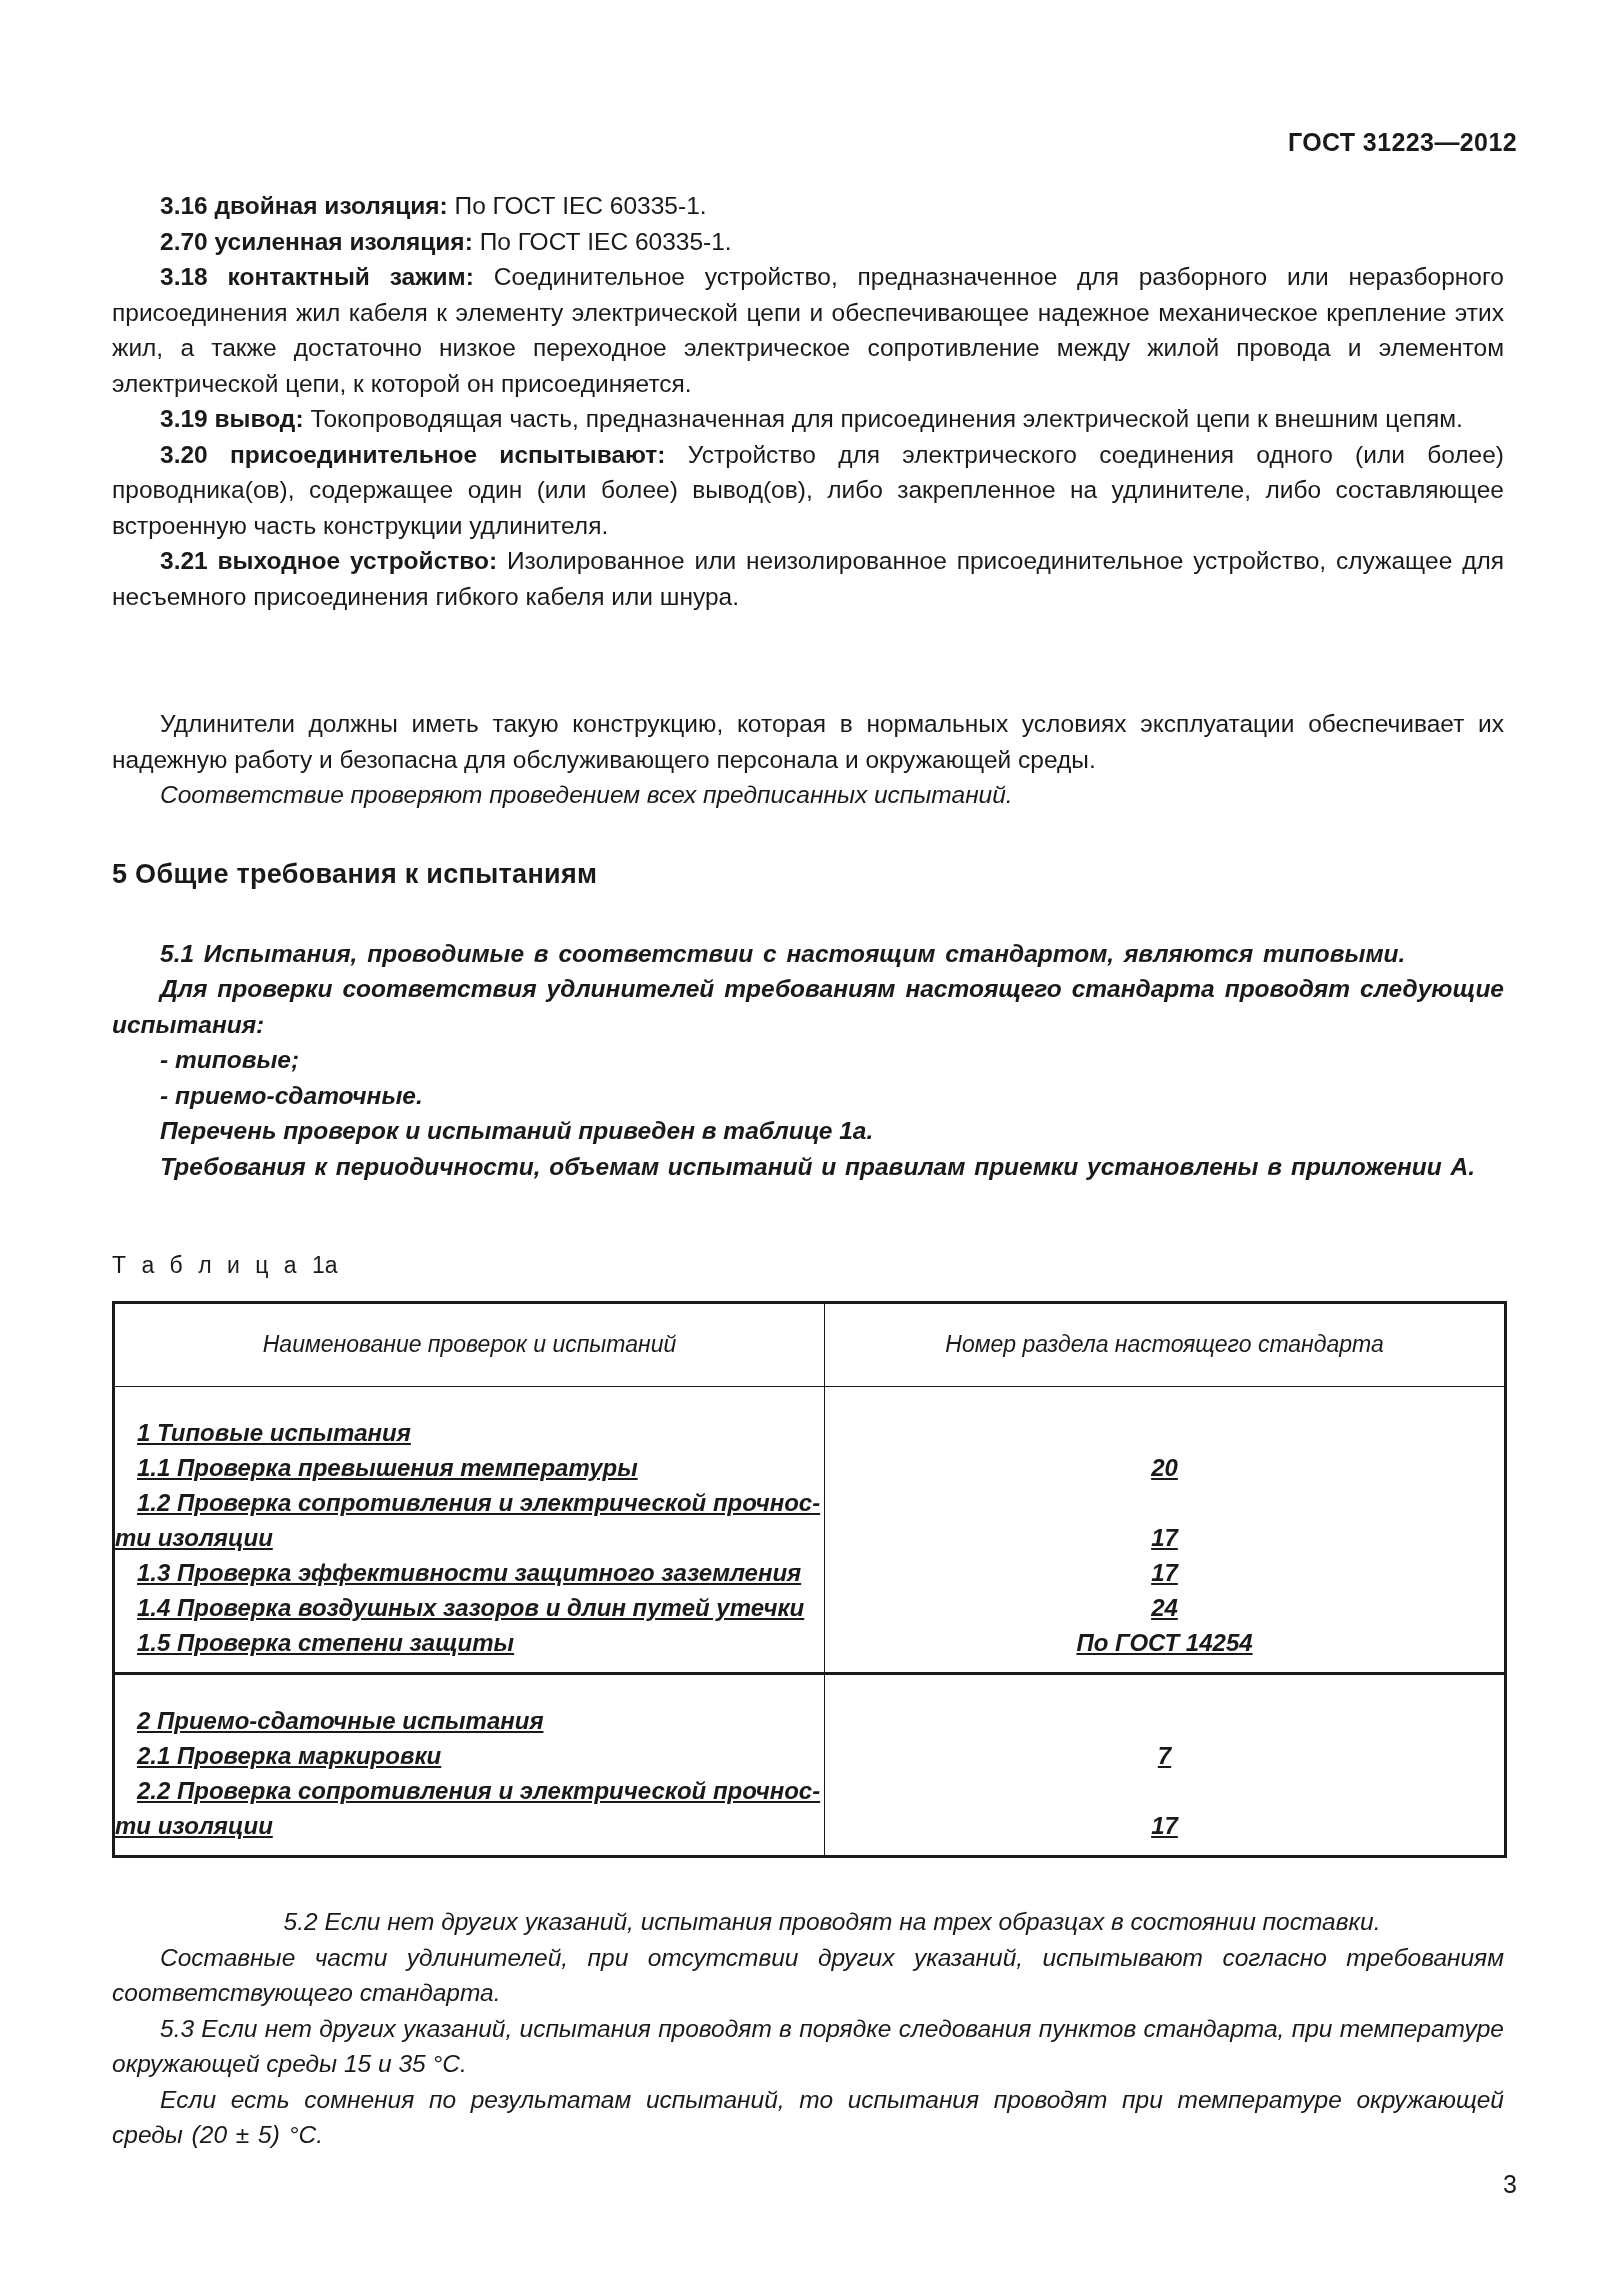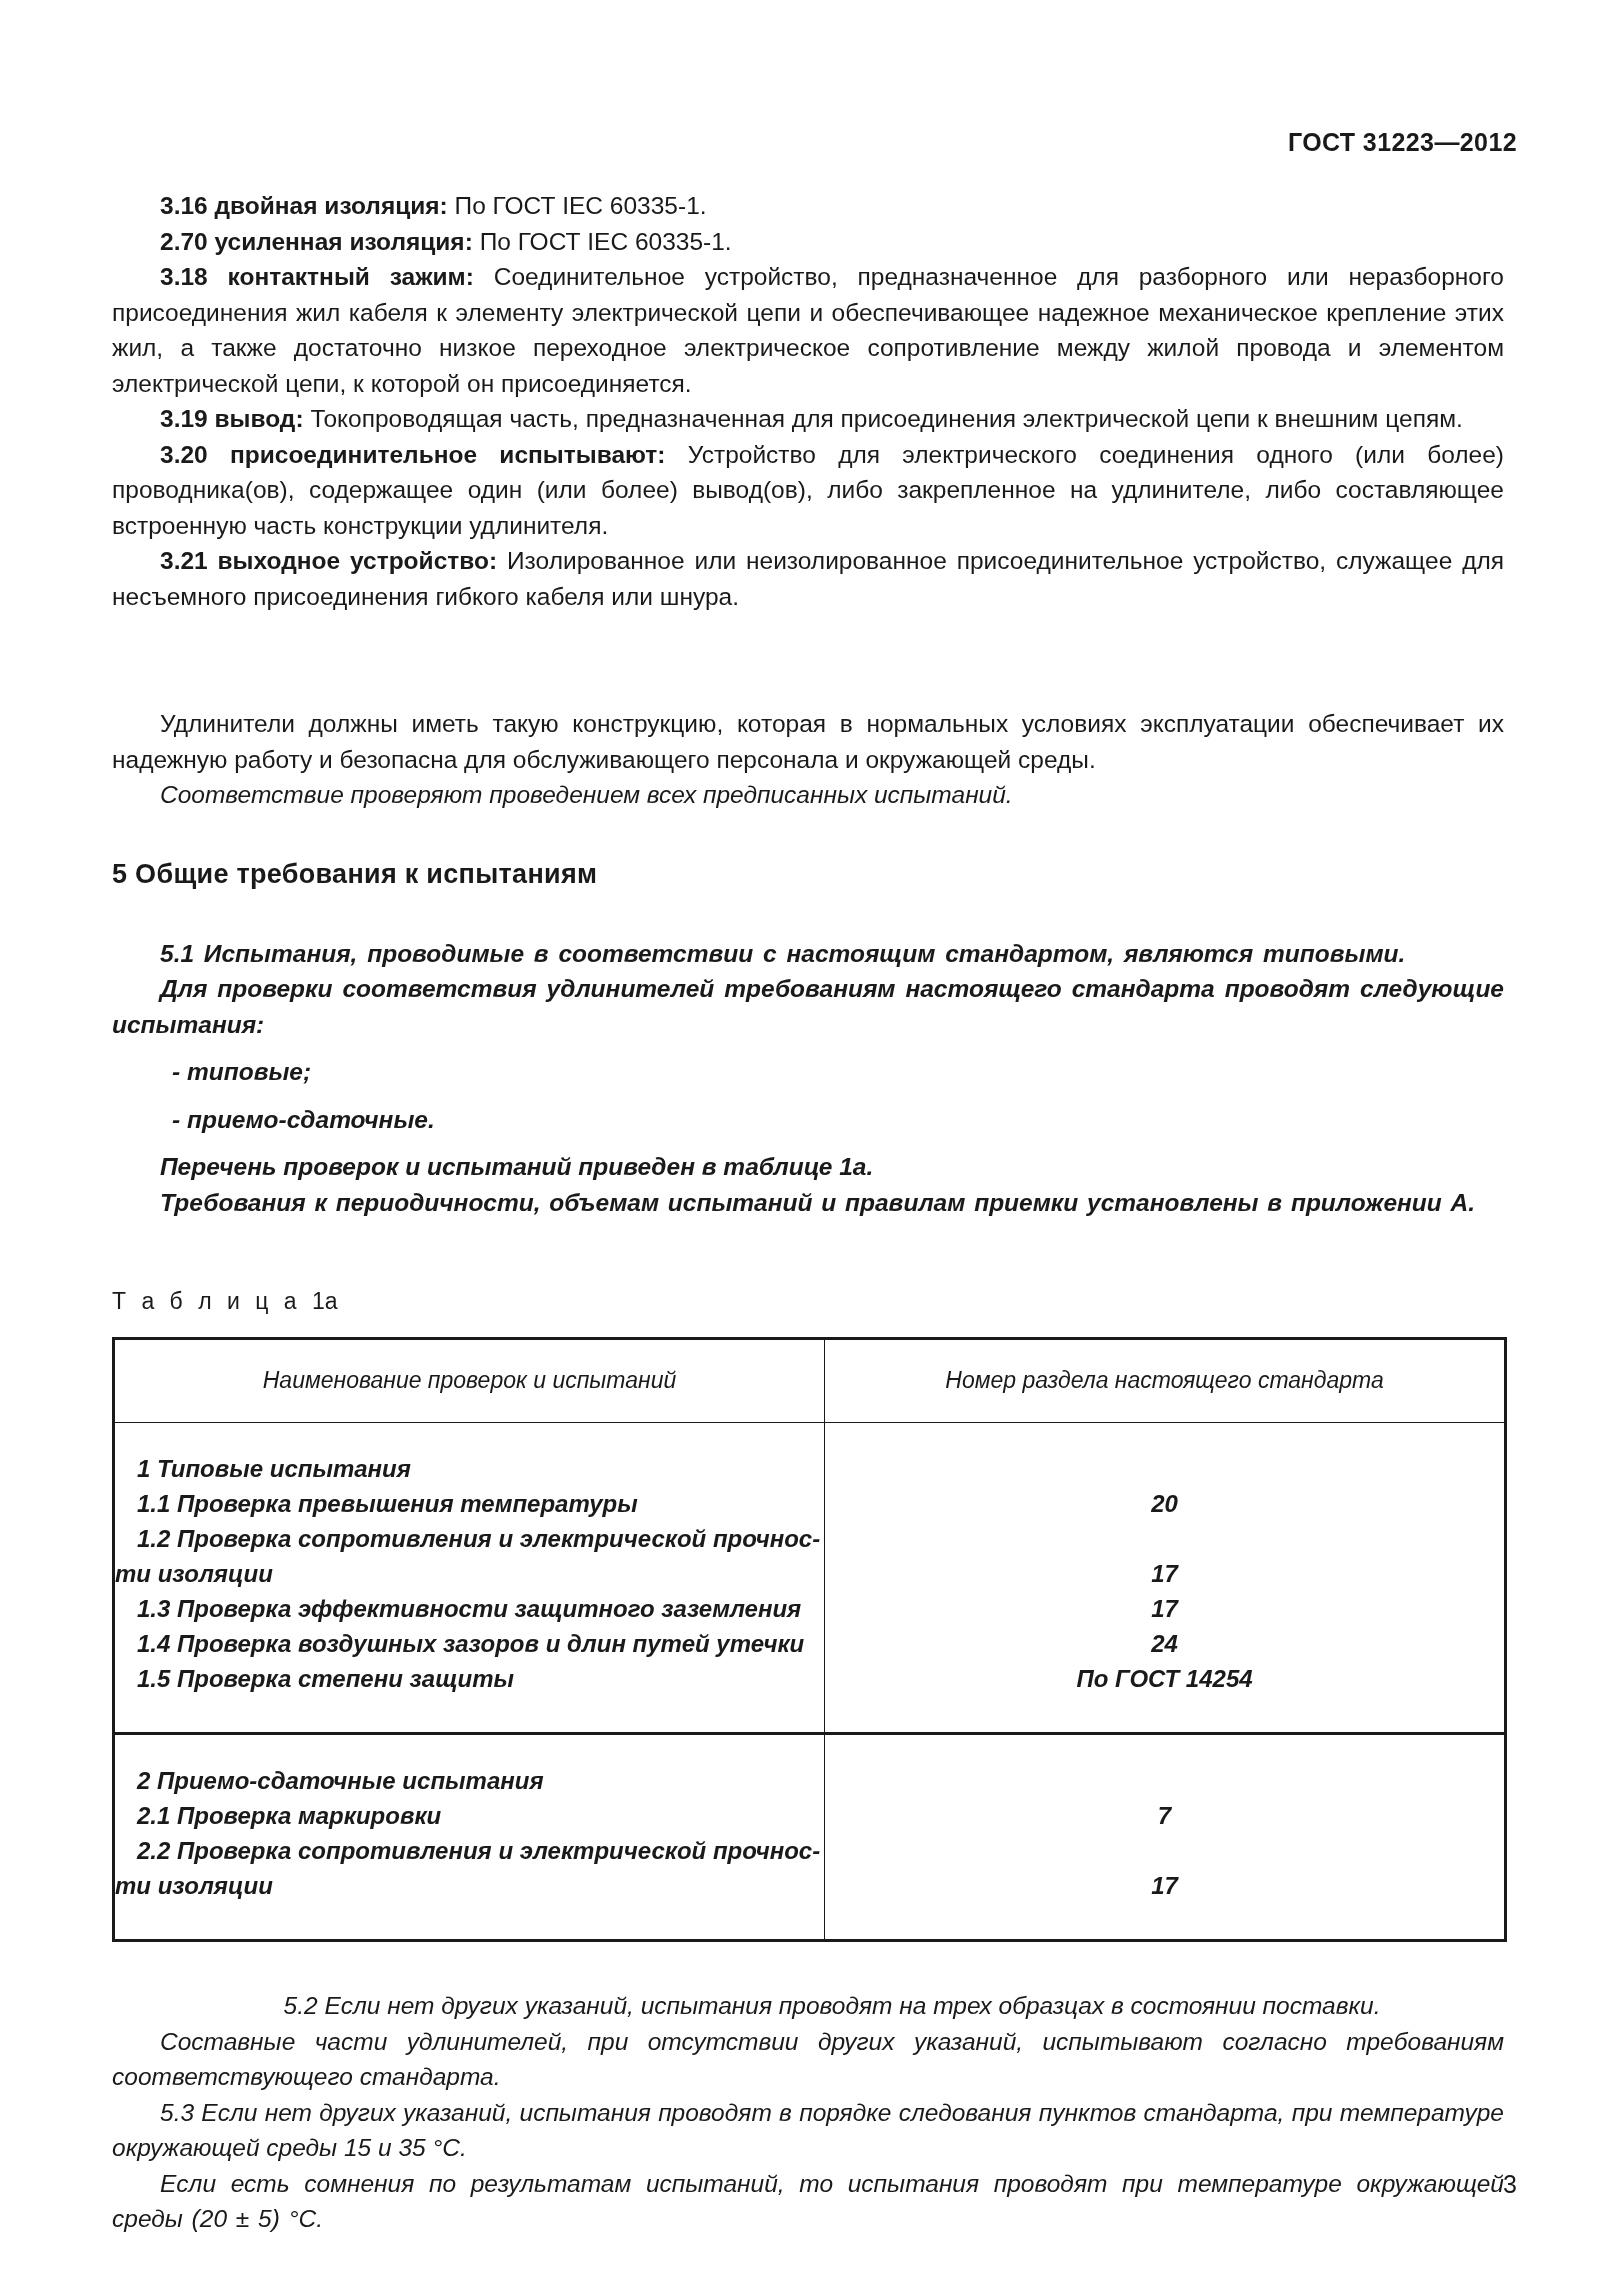--- a/index.html
+++ b/index.html
@@ -73,21 +73,21 @@
   h2.section-heading {
     margin: 0;
     font-size: 27px;
     font-weight: bold;
     letter-spacing: 0.3px;
   }
   .gap-s  { height: 22px; }
   .gap-l  { height: 46px; }
 
   .dash-item {
-    margin: 12px;
+    margin: 0;
     font-size: 24.5px;
     line-height: 35.5px;
     font-style: italic;
     font-weight: bold;
     padding-left: 48px;
   }
 
   
   .table-caption {
     margin: 0;
@@ -144,21 +144,21 @@
   .body-cell-lines .ln.ind { padding-left: 22px; }
   .num-cell {
     font-size: 24px;
     font-style: italic;
     font-weight: bold;
     line-height: 35px;
     text-align: center;
   }
   .num-cell .ln { display: block; min-height: 35px; }
   .pad-top-grp { padding-top: 28px; }
-  .pad-bot-grp { padding-bottom: 36px; }
+  .pad-bot-grp { padding-bottom: 12px; text-decoration: underline; }
 
   
   .page-number {
     position: absolute;
     right: 97px;
     bottom: 84px;
     font-size: 25px;
   }
 </style>
 </head>

